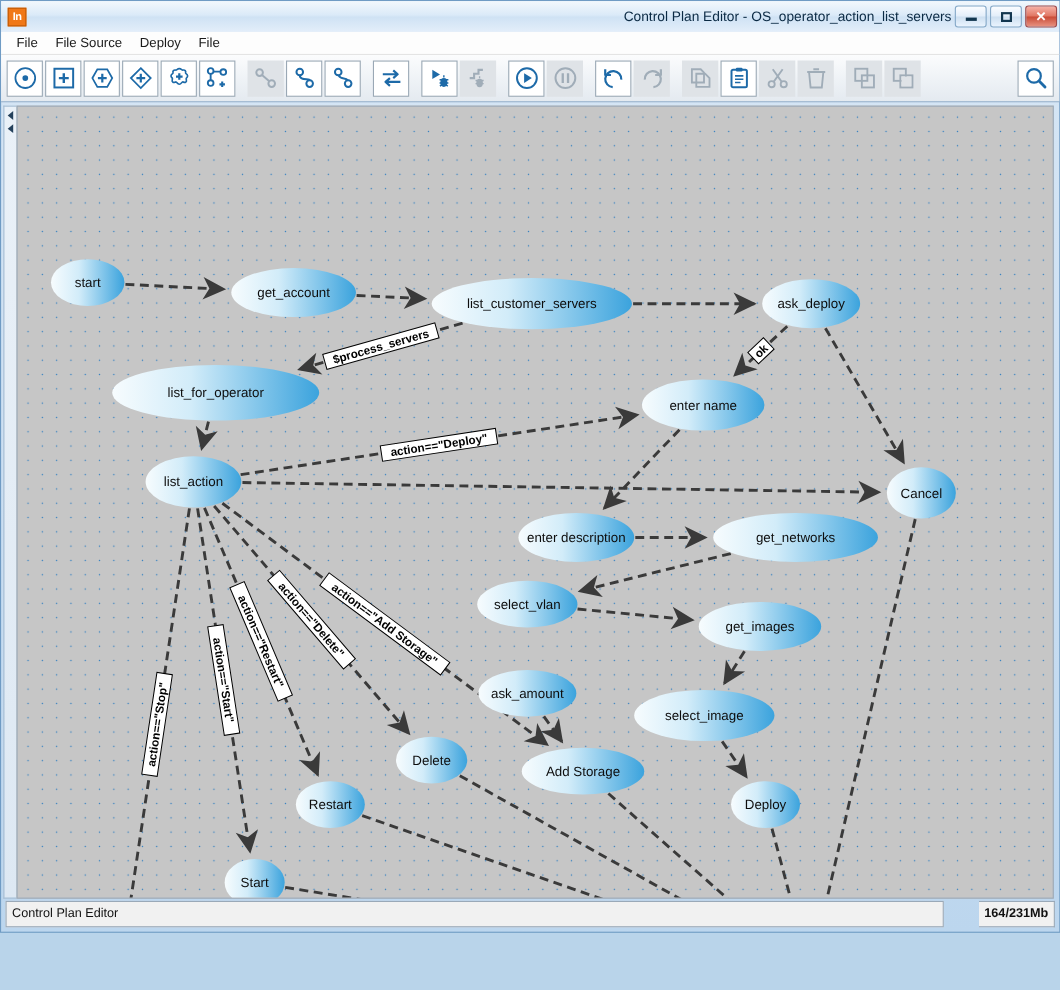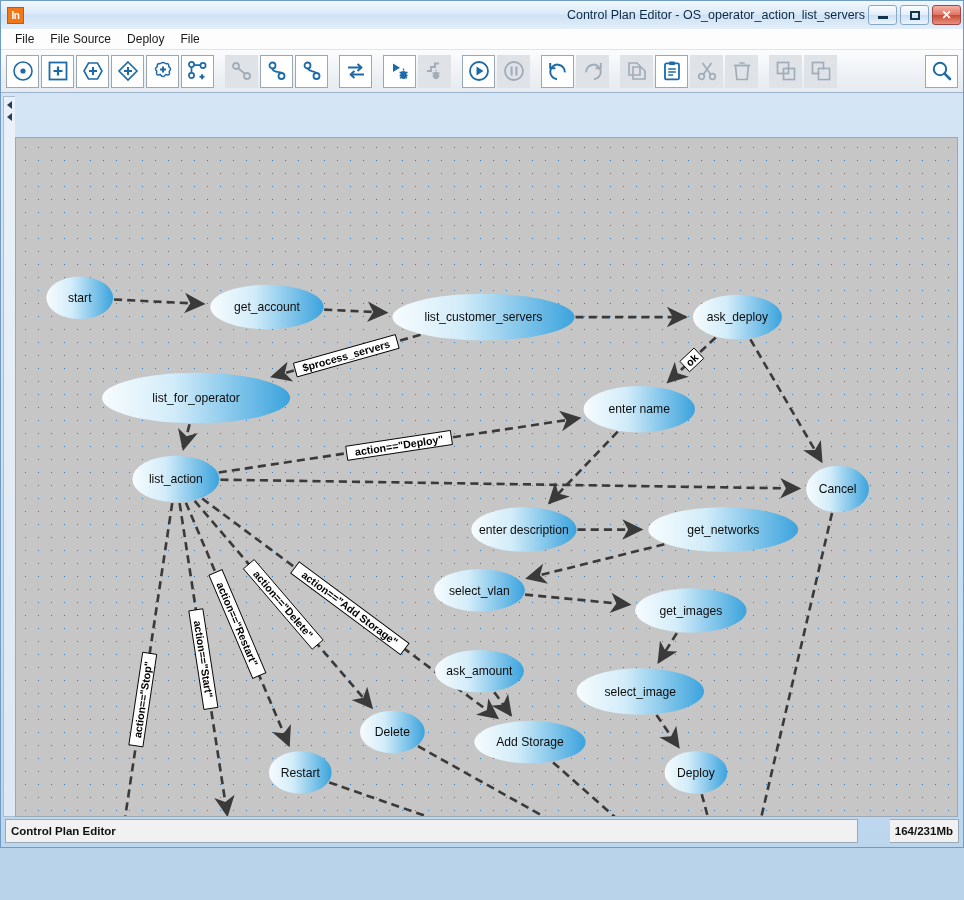--- a/index.html
+++ b/index.html
@@ -110,21 +110,20 @@
   }
   #canvasWrap {
     flex: 1 1 auto; position: relative;
     border: 1px solid #9aa9b8;
     background-color: #c6c6c6;
     background-image:
       radial-gradient(circle, #2f7ec0 0.7px, transparent 0.9px);
     background-size: 13px 13px;
     background-position: 3px 3px;
     overflow: hidden;
-    margin-top: 41px;
   }
   #graph { position: absolute; inset: 0; }
   .nlabel {
     font-family: "Liberation Sans", sans-serif;
     font-size: 12px; fill: #0d0d0d;
   }
   .elabel {
     font-family: "Liberation Sans", sans-serif;
     font-size: 10.5px; font-weight: bold; fill: #000;
   }
@@ -135,21 +134,21 @@
     margin: 0 4px 4px 4px;
     display: flex; align-items: stretch;
     font-size: 11.5px; color: #111;
   }
   #status-main {
     flex: 1 1 auto;
     border: 1px solid #9aa9b8;
     background: #f1f1f1;
     display: flex; align-items: center;
     padding: 0 5px;
-    font-weight: bold;
+    font-weight: normal;
   }
   #status-mem {
     flex: 0 0 auto;
     border: 1px solid #9aa9b8; border-left: none;
     background: #f1f1f1;
     display: flex; align-items: center;
     padding: 0 5px;
     font-weight: bold;
     margin-left: 32px;
   }

